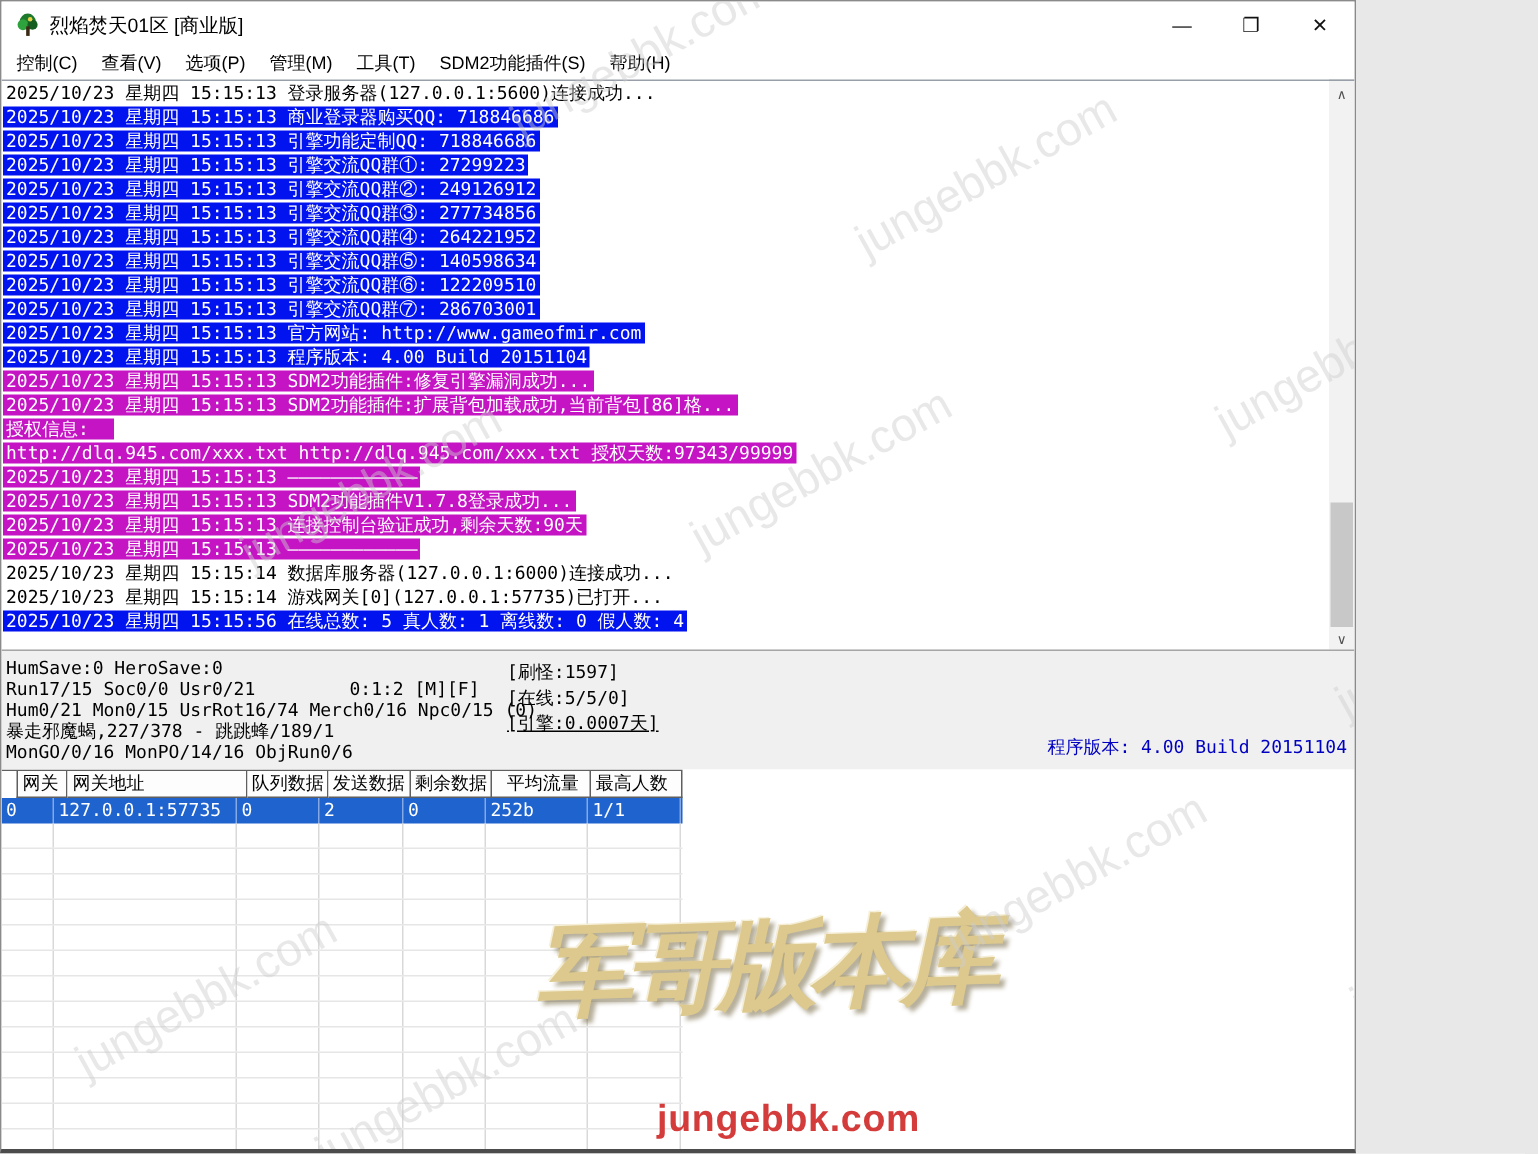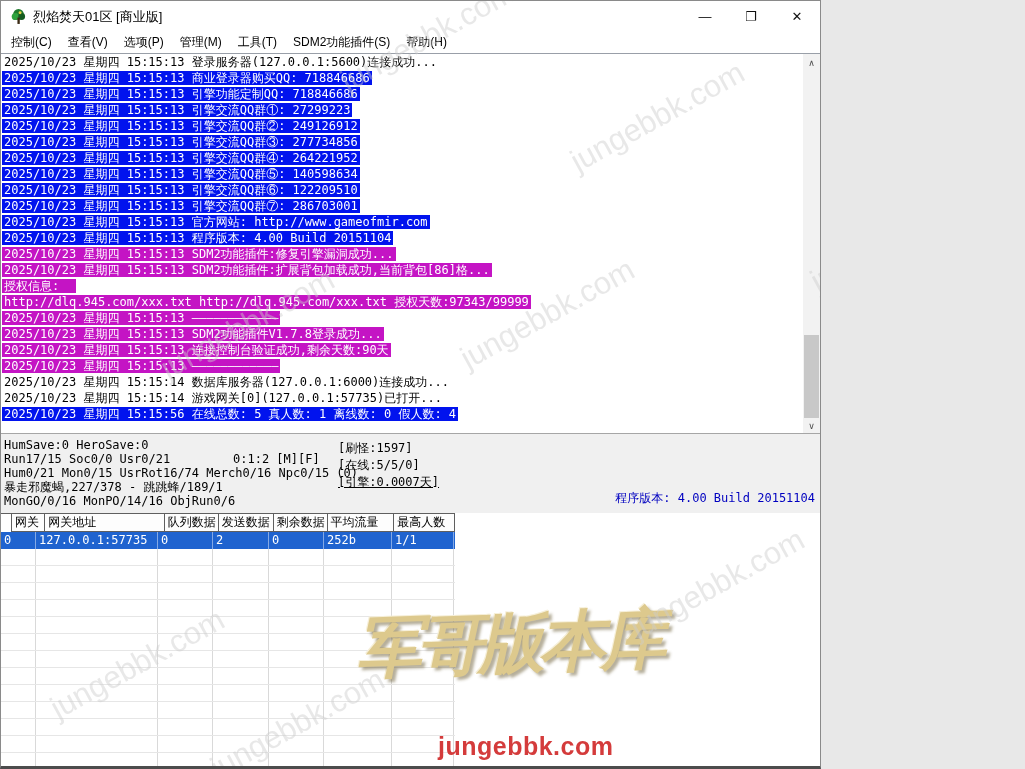--- a/index.html
+++ b/index.html
@@ -1,18 +1,18 @@
 <!DOCTYPE html>
 <html><head>
 <meta charset="utf-8">
 <style>
   * { margin:0; padding:0; box-sizing:border-box; }
   html,body { width:1025px; height:769px; overflow:hidden; background:#e8e8e8;
               font-family:"Liberation Sans", sans-serif; }
-  .window { position:relative; width:821px; height:769px; background:#fff;
+  .window { position:relative; width:904px; height:769px; background:#fff;
             border:1px solid #8a8a8a; border-bottom:3px solid #4c4c4c; overflow:hidden;text-decoration:underline; }
 
   
   .titlebar { position:absolute; top:0; left:0; right:0; height:31px; background:#fff;
               display:flex; align-items:center; }
   .app-icon { width:17px; height:17px; margin:0 6px 0 9px; flex:0 0 auto; }
   .title-text { font-size:13px; color:#000; }
   .tb-spacer { flex:1; }
   .tb-btn { width:46px; height:31px; display:flex; align-items:center; justify-content:center;
             font-size:13px; color:#111; cursor:default; }
@@ -154,21 +154,21 @@
     <div class="version-label">程序版本: 4.00 Build 20151104</div>
   </div>
 
   <div class="gridtable">
     <div class="hdr-row" id="hdrrow">
         <div class="hdr-cell" style="width: 35px; margin-left: 10px;">网关</div>
         <div class="hdr-cell" style="width: 122px;">网关地址</div>
         <div class="hdr-cell" style="width: 55px;">队列数据</div>
         <div class="hdr-cell" style="width: 56px;">发送数据</div>
         <div class="hdr-cell" style="width: 55px;">剩余数据</div>
-        <div class="hdr-cell" style="width: 68px;">平均流量</div>
+        <div class="hdr-cell" style="width: 68px; text-align: center;">平均流量</div>
         <div class="hdr-cell" style="width: 62px;">最高人数</div>
       </div>
     <div id="datarows">
         <div class="data-row">
           <div class="data-cell" style="width: 35px;">0</div>
           <div class="data-cell" style="width: 122px;">127.0.0.1:57735</div>
           <div class="data-cell" style="width: 55px;">0</div>
           <div class="data-cell" style="width: 56px;">2</div>
           <div class="data-cell" style="width: 55px;">0</div>
           <div class="data-cell" style="width: 68px;">252b</div>

